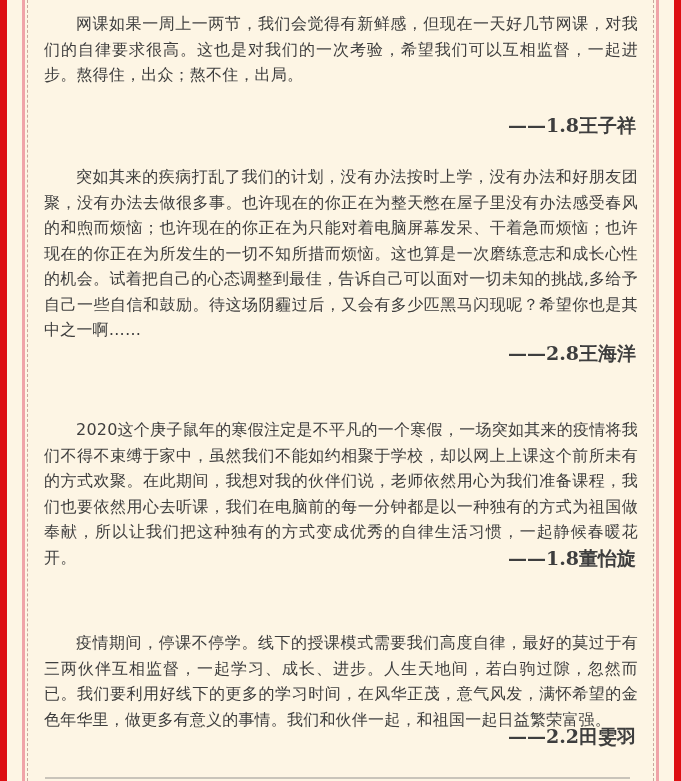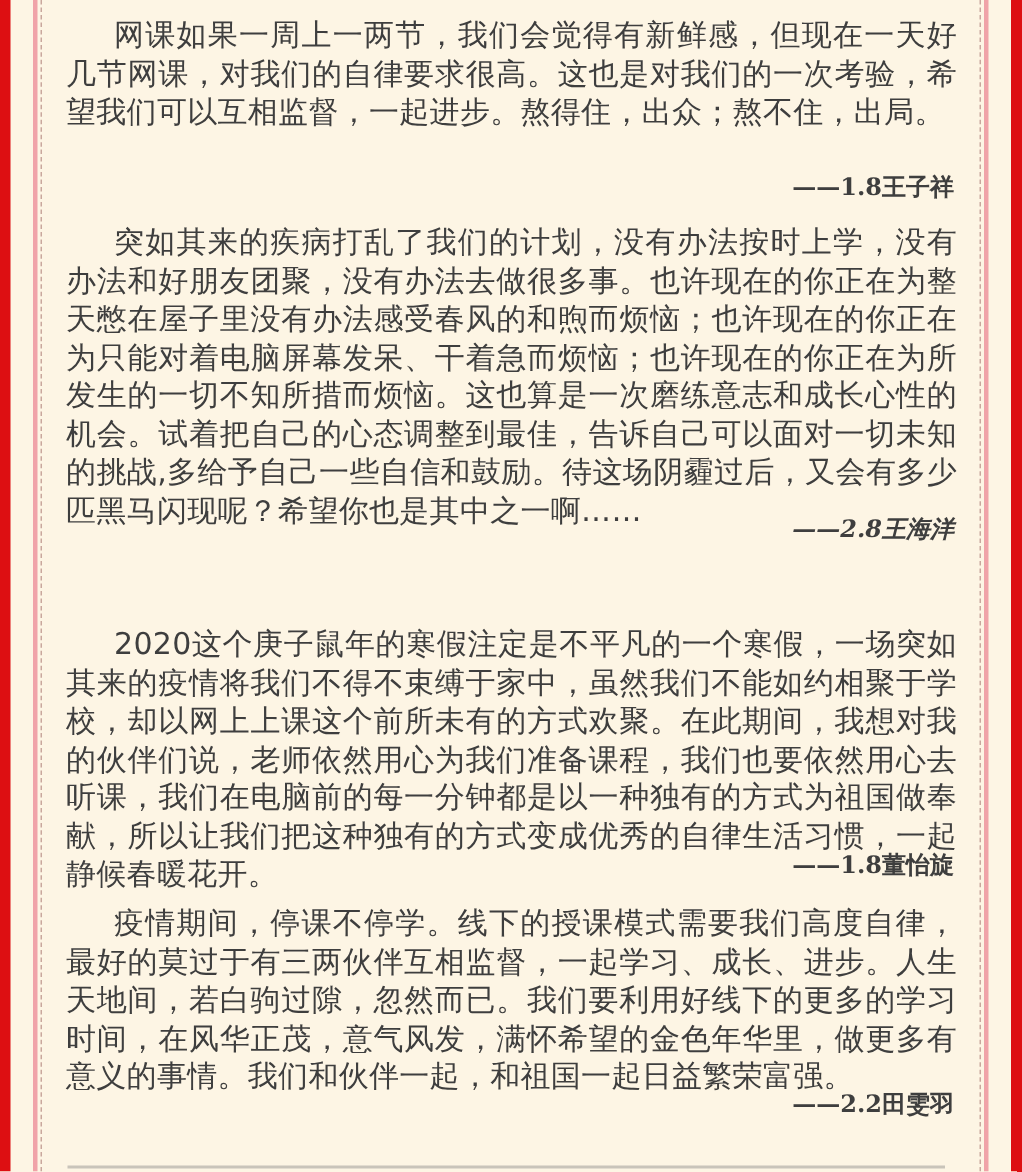--- a/index.html
+++ b/index.html
@@ -45,55 +45,55 @@
     .content {
       position: absolute;
       left: 44px;
       width: 594px;
       color: #3e3e3e;
     }
     .para {
       position: absolute;
       left: 0;
       width: 594px;
-      font-size: 20px;
+      font-size: 16px;
       line-height: 25.5px;
       text-indent: 32px;
       letter-spacing: 0.2px;
       margin: 0;
       text-align: justify;
     }
     .sig {
       position: absolute;
       right: 2px;
       font-family: "DejaVu Serif", "Liberation Serif", serif;
       font-weight: bold;
-      font-size: 16px;
+      font-size: 19px;
       color: #3e3e3e;
       white-space: nowrap;
       line-height: 20px;
     }
   </style>
 </head>
 <body>
 
 <div class="frame-red-left"></div>
 <div class="frame-pink-left"></div>
 <div class="frame-dash-left"></div>
 <div class="frame-dash-right"></div>
 <div class="frame-pink-right"></div>
 <div class="frame-red-right"></div>
 
 <div class="content" style="top:0;">
   <p class="para" style="top:11px;">网课如果一周上一两节，我们会觉得有新鲜感，但现在一天好几节网课，对我们的自律要求很高。这也是对我们的一次考验，希望我们可以互相监督，一起进步。熬得住，出众；熬不住，出局。</p>
   <div class="sig" style="top:115px;">——1.8王子祥</div>
 
-  <p class="para" style="top:149px;">突如其来的疾病打乱了我们的计划，没有办法按时上学，没有办法和好朋友团聚，没有办法去做很多事。也许现在的你正在为整天憋在屋子里没有办法感受春风的和煦而烦恼；也许现在的你正在为只能对着电脑屏幕发呆、干着急而烦恼；也许现在的你正在为所发生的一切不知所措而烦恼。这也算是一次磨练意志和成长心性的机会。试着把自己的心态调整到最佳，告诉自己可以面对一切未知的挑战,多给予自己一些自信和鼓励。待这场阴霾过后，又会有多少匹黑马闪现呢？希望你也是其中之一啊……</p>
-  <div class="sig" style="top:343px;font-style:italic;">——2.8王海洋</div>
+  <p class="para" style="top:164px;">突如其来的疾病打乱了我们的计划，没有办法按时上学，没有办法和好朋友团聚，没有办法去做很多事。也许现在的你正在为整天憋在屋子里没有办法感受春风的和煦而烦恼；也许现在的你正在为只能对着电脑屏幕发呆、干着急而烦恼；也许现在的你正在为所发生的一切不知所措而烦恼。这也算是一次磨练意志和成长心性的机会。试着把自己的心态调整到最佳，告诉自己可以面对一切未知的挑战,多给予自己一些自信和鼓励。待这场阴霾过后，又会有多少匹黑马闪现呢？希望你也是其中之一啊……</p>
+  <div class="sig" style="top:343px;">——2.8王海洋</div>
 
   <p class="para" style="top:417px;">2020这个庚子鼠年的寒假注定是不平凡的一个寒假，一场突如其来的疫情将我们不得不束缚于家中，虽然我们不能如约相聚于学校，却以网上上课这个前所未有的方式欢聚。在此期间，我想对我的伙伴们说，老师依然用心为我们准备课程，我们也要依然用心去听课，我们在电脑前的每一分钟都是以一种独有的方式为祖国做奉献，所以让我们把这种独有的方式变成优秀的自律生活习惯，一起静候春暖花开。</p>
-  <div class="sig" style="top:567px;">——1.8董怡旋</div>
+  <div class="sig" style="top:548px;">——1.8董怡旋</div>
 
-  <p class="para" style="top:604px;font-family:Liberation Serif, serif;">疫情期间，停课不停学。线下的授课模式需要我们高度自律，最好的莫过于有三两伙伴互相监督，一起学习、成长、进步。人生天地间，若白驹过隙，忽然而已。我们要利用好线下的更多的学习时间，在风华正茂，意气风发，满怀希望的金色年华里，做更多有意义的事情。我们和伙伴一起，和祖国一起日益繁荣富强。</p>
+  <p class="para" style="top:630px;">疫情期间，停课不停学。线下的授课模式需要我们高度自律，最好的莫过于有三两伙伴互相监督，一起学习、成长、进步。人生天地间，若白驹过隙，忽然而已。我们要利用好线下的更多的学习时间，在风华正茂，意气风发，满怀希望的金色年华里，做更多有意义的事情。我们和伙伴一起，和祖国一起日益繁荣富强。</p>
   <div class="sig" style="top:726px;">——2.2田雯羽</div>
 </div>
 
 <div class="bottom-rule"></div>
 
 </body></html>

